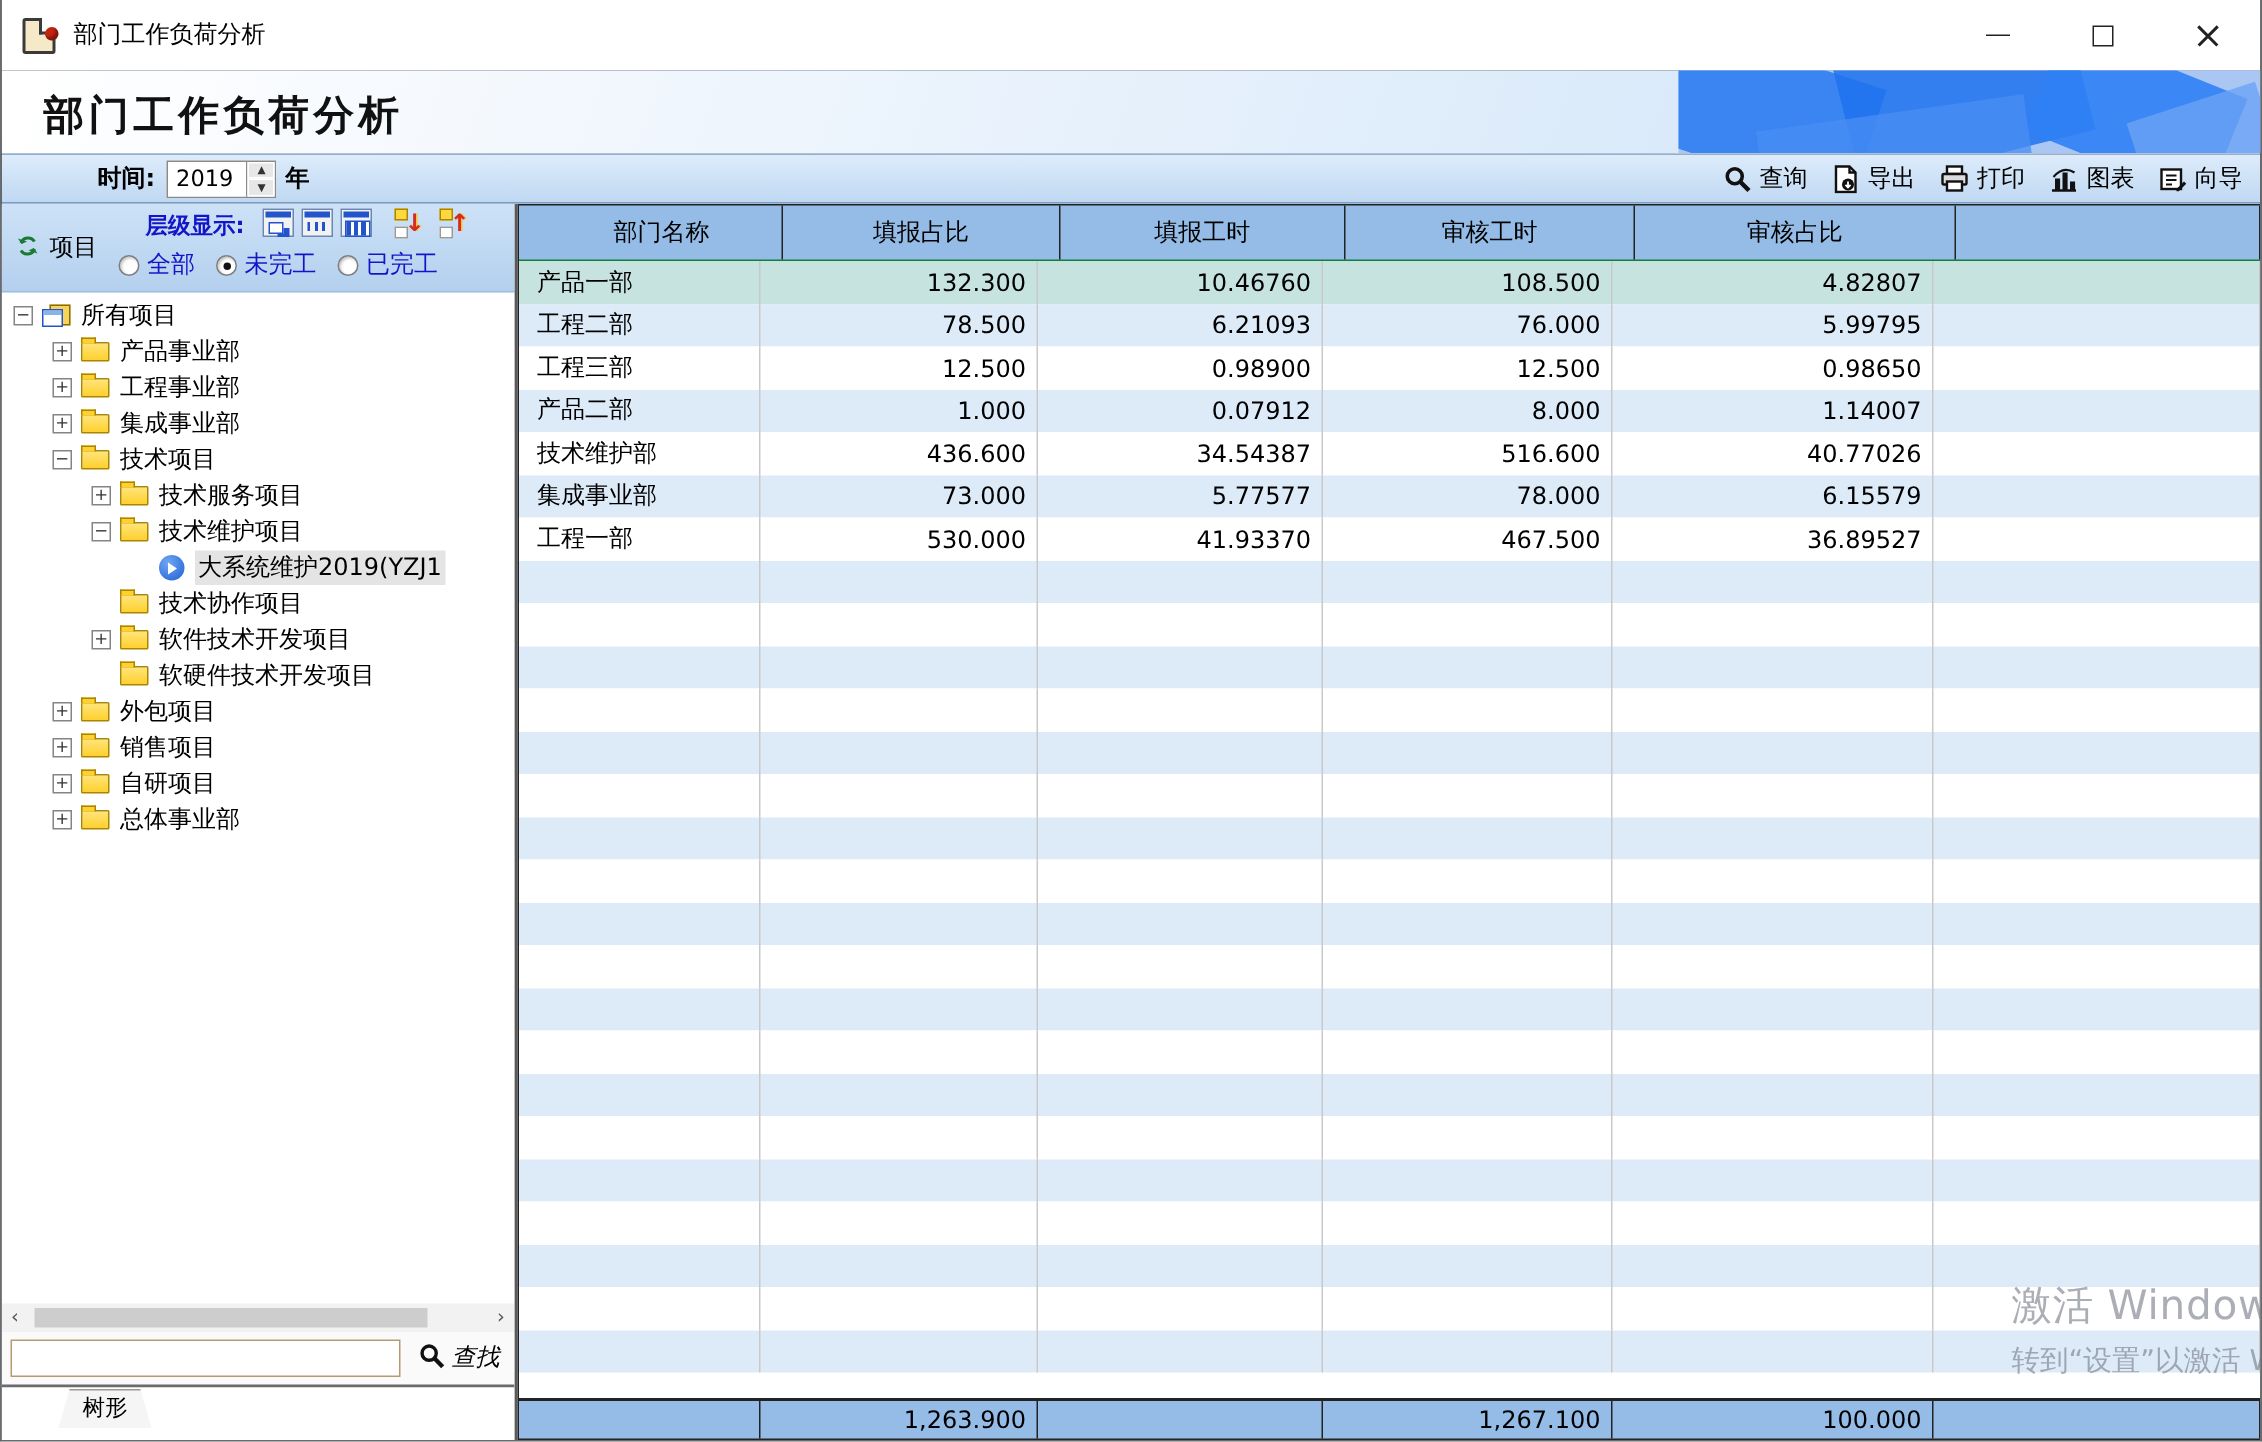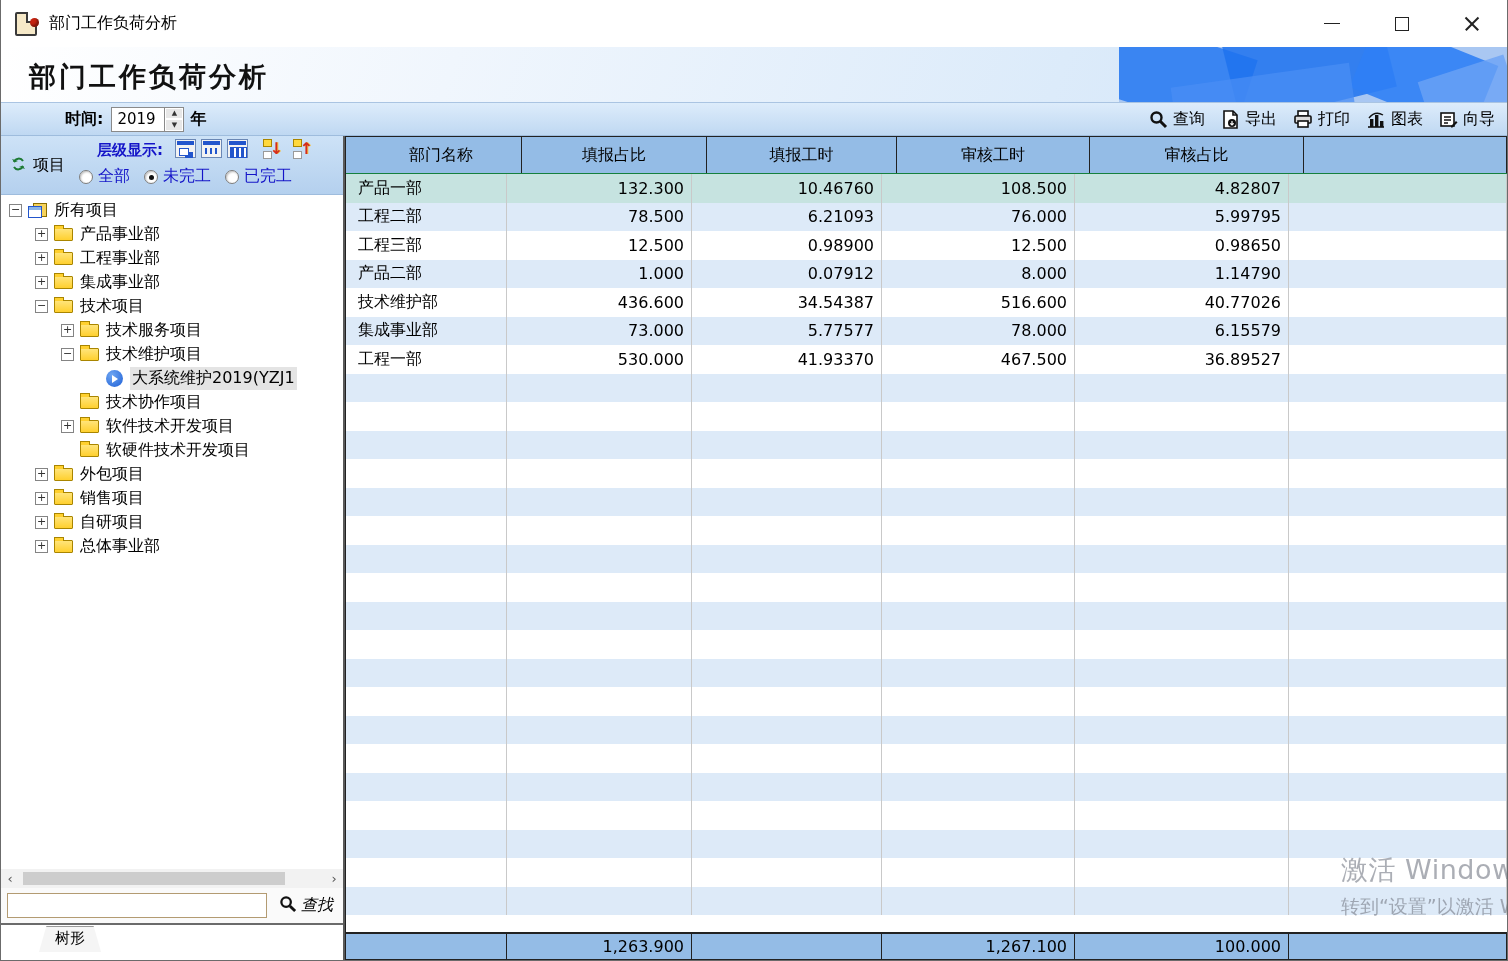--- a/index.html
+++ b/index.html
@@ -404,21 +404,21 @@
             <div class="td num">0.98900</div>
             <div class="td num">12.500</div>
             <div class="td num">0.98650</div>
             <div class="td num"></div>
           </div>
           <div class="tr blue">
             <div class="td name">产品二部</div>
             <div class="td num">1.000</div>
             <div class="td num">0.07912</div>
             <div class="td num">8.000</div>
-            <div class="td num">1.14790</div>
+            <div class="td num">1.14007</div>
             <div class="td num"></div>
           </div>
           <div class="tr white">
             <div class="td name">技术维护部</div>
             <div class="td num">436.600</div>
             <div class="td num">34.54387</div>
             <div class="td num">516.600</div>
             <div class="td num">40.77026</div>
             <div class="td num"></div>
           </div>

